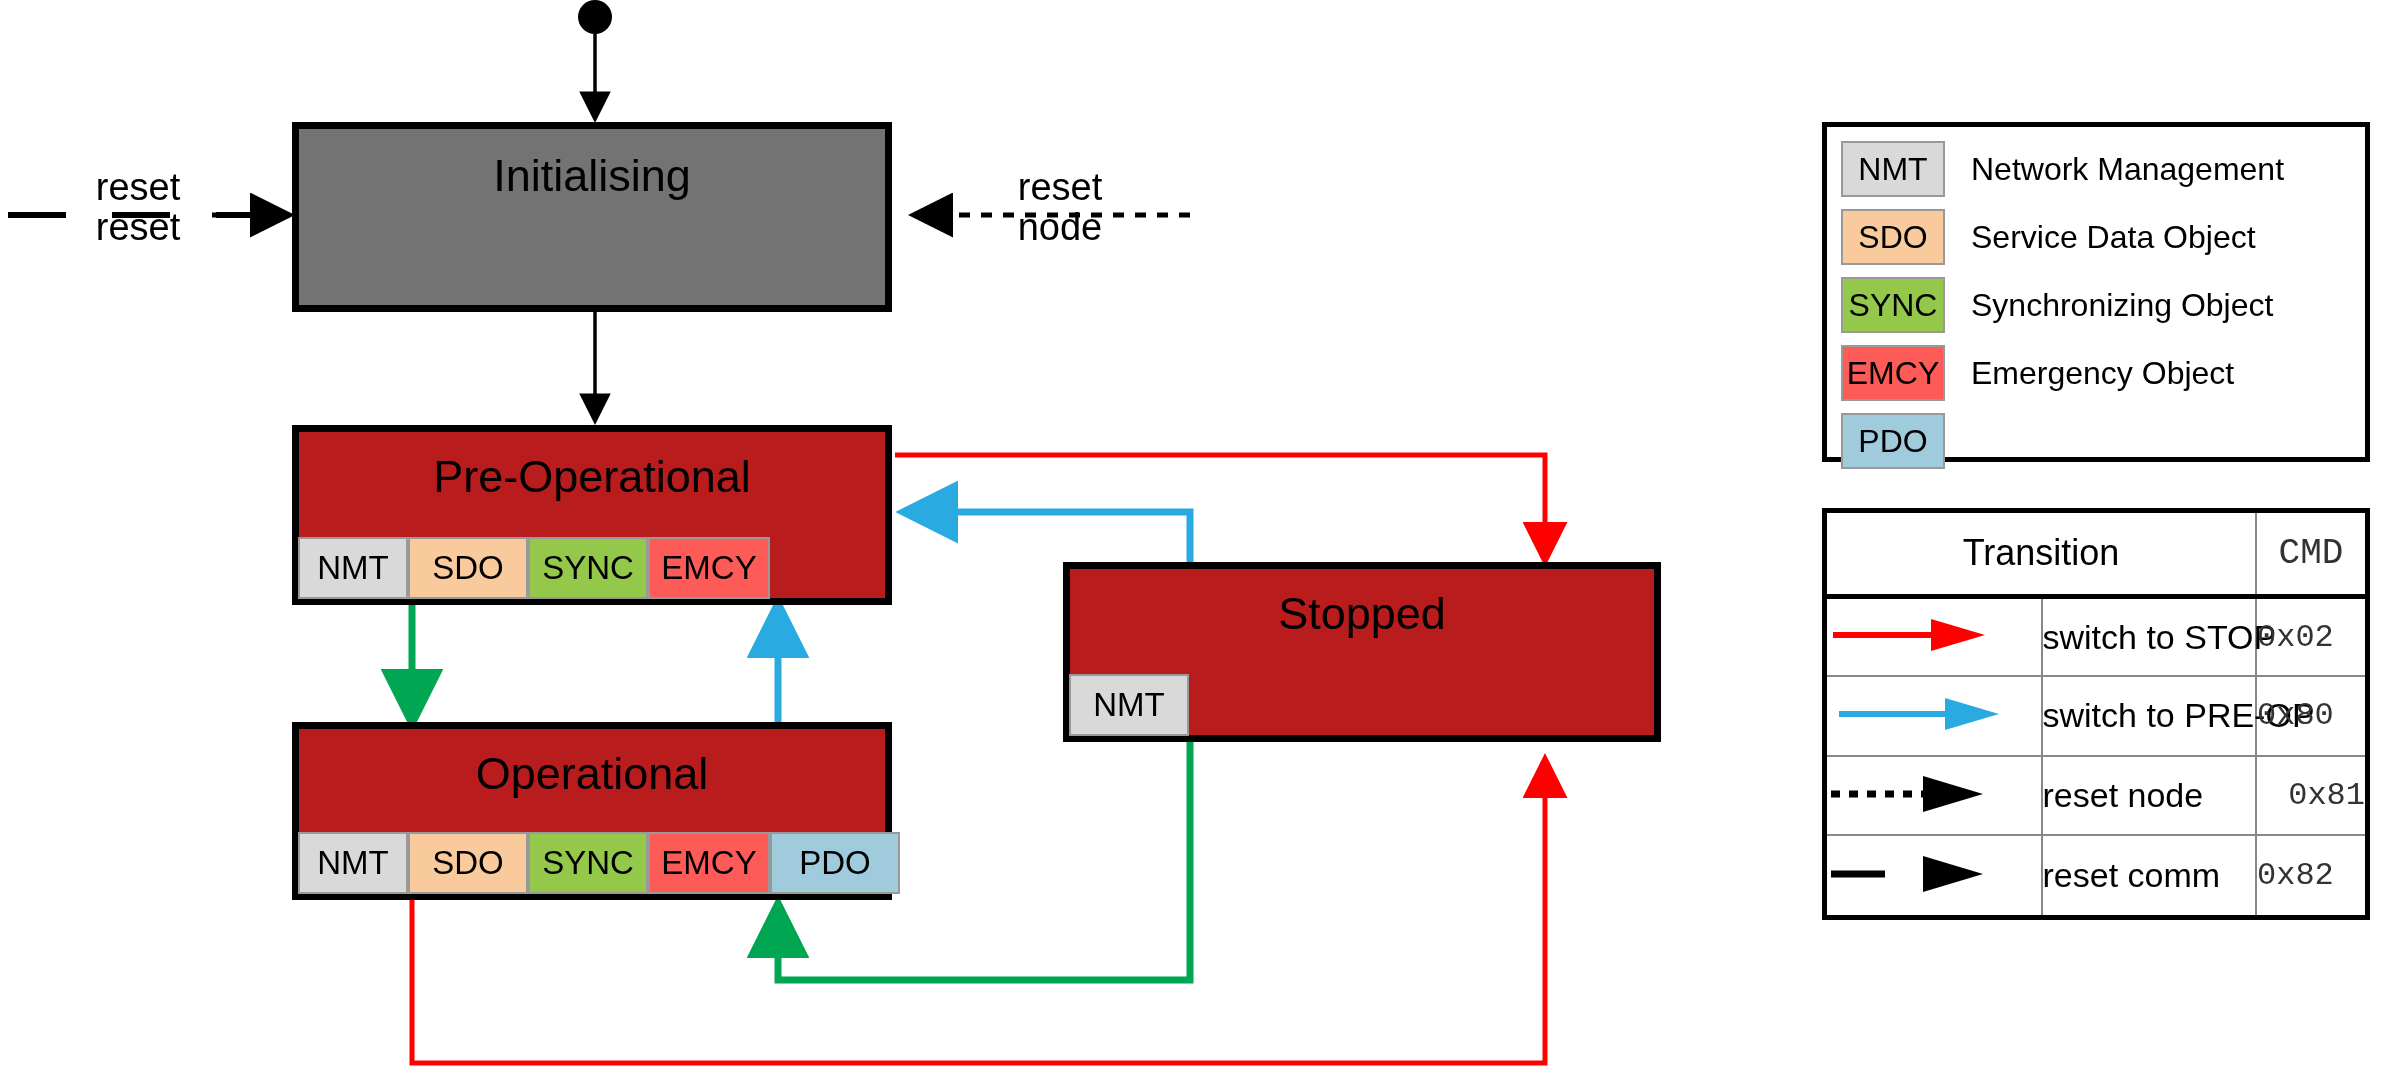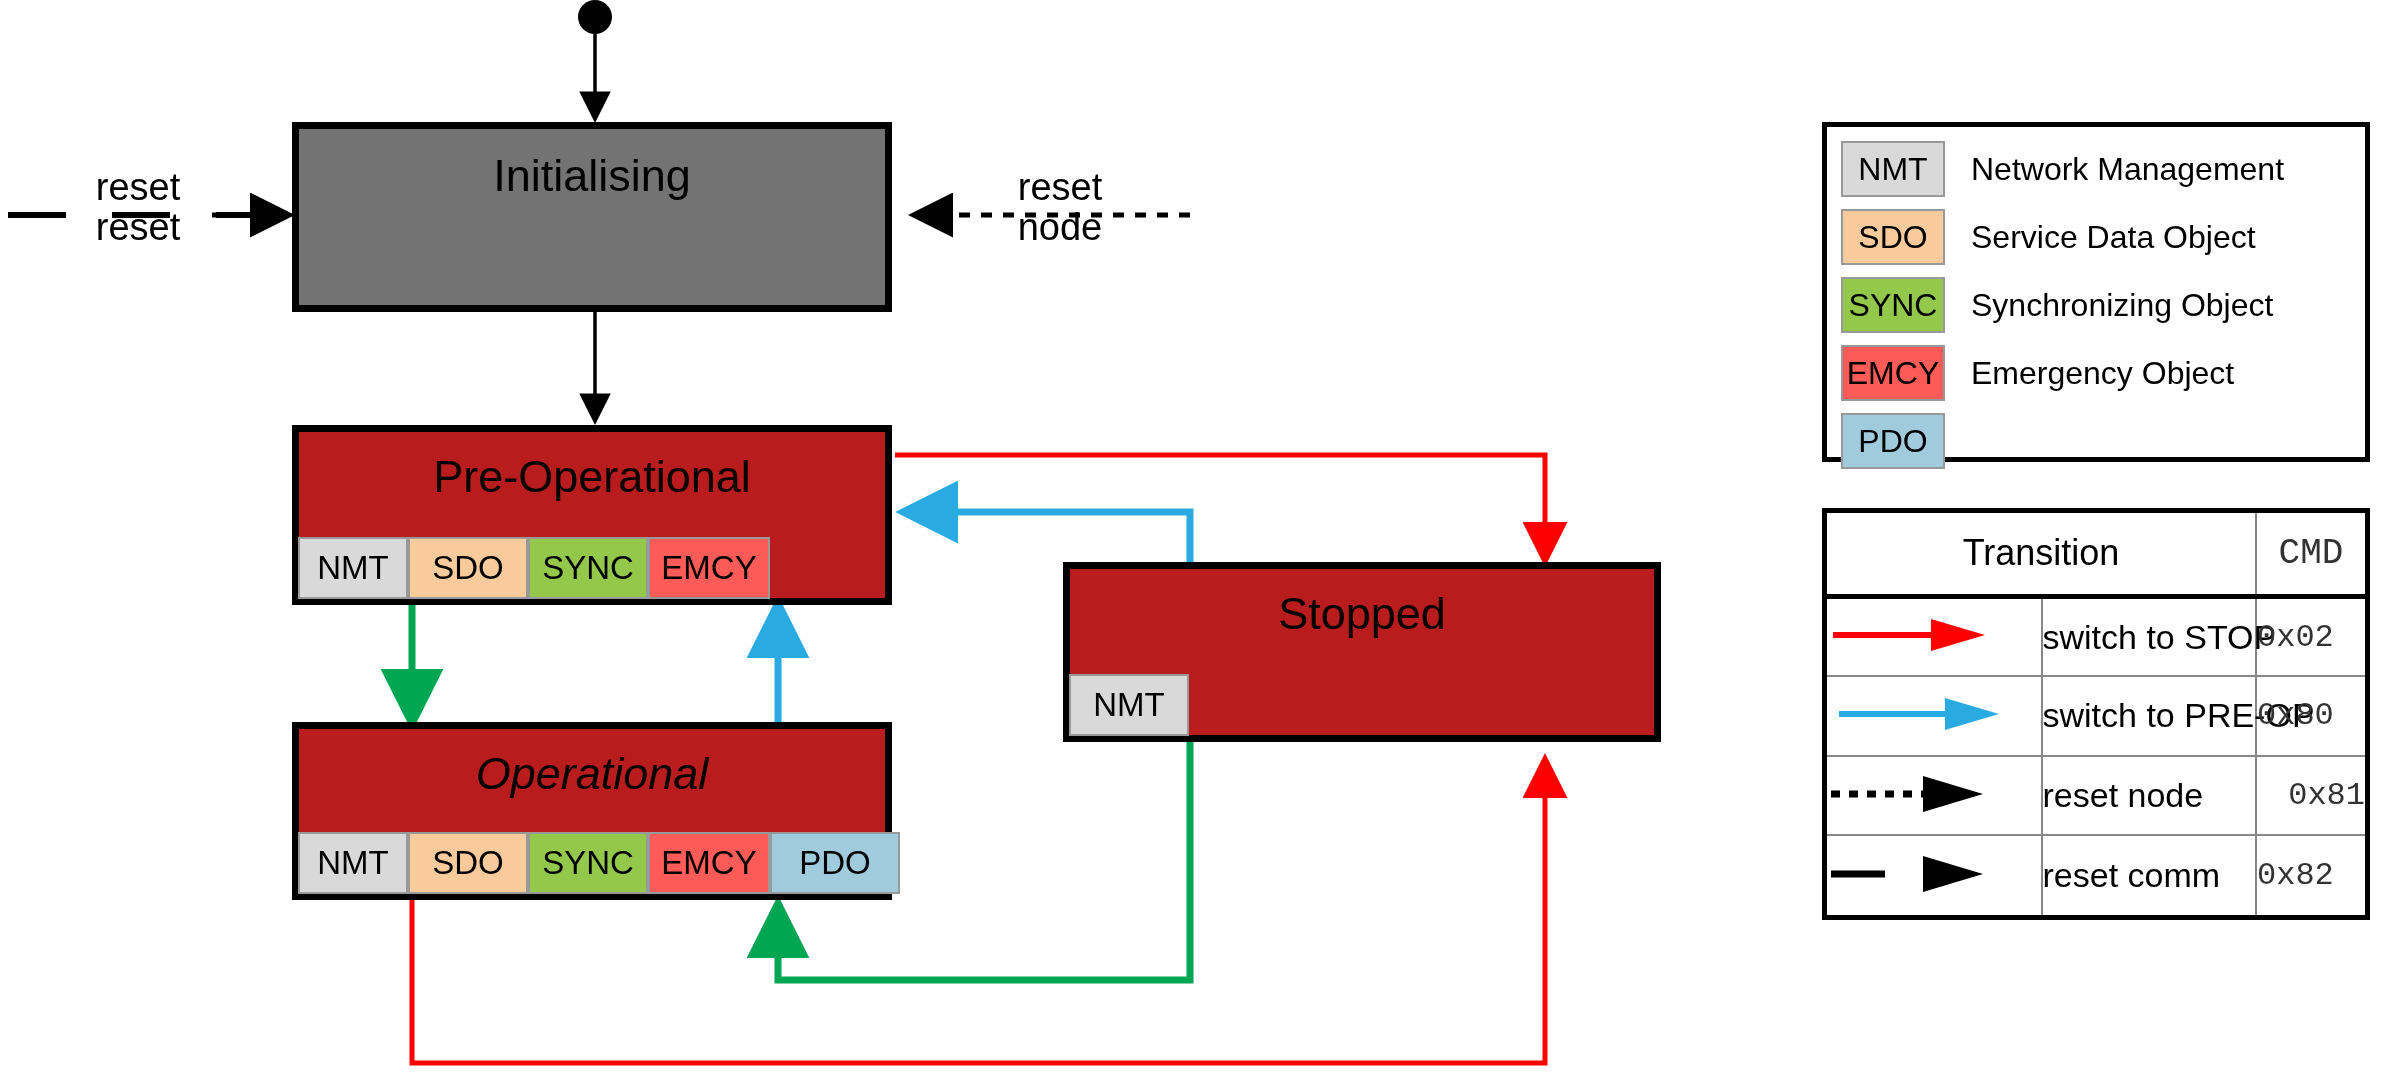--- a/index.html
+++ b/index.html
@@ -95,21 +95,21 @@
     <div class="state-title" style="top:22px;">Pre-Operational</div>
     <div class="chip-row" style="left:-1px;bottom:-1px;">
       <div class="chip nmt" style="width:110px;">NMT</div>
       <div class="chip sdo" style="width:120px;">SDO</div>
       <div class="chip sync" style="width:120px;">SYNC</div>
       <div class="chip emcy" style="width:122px;">EMCY</div>
     </div>
   </div>
 
   <div class="state-box" style="left:292px;top:722px;width:600px;height:178px;">
-    <div class="state-title" style="top:22px;font-style:italic;">Operational</div>
+    <div class="state-title" style="top:22px;">Operational</div>
     <div class="chip-row" style="left:-1px;bottom:-1px;">
       <div class="chip nmt" style="width:110px;">NMT</div>
       <div class="chip sdo" style="width:120px;">SDO</div>
       <div class="chip sync" style="width:120px;">SYNC</div>
       <div class="chip emcy" style="width:122px;">EMCY</div>
       <div class="chip pdo" style="width:130px;">PDO</div>
     </div>
   </div>
 
   <div class="state-box" style="left:1063px;top:562px;width:598px;height:180px;">

